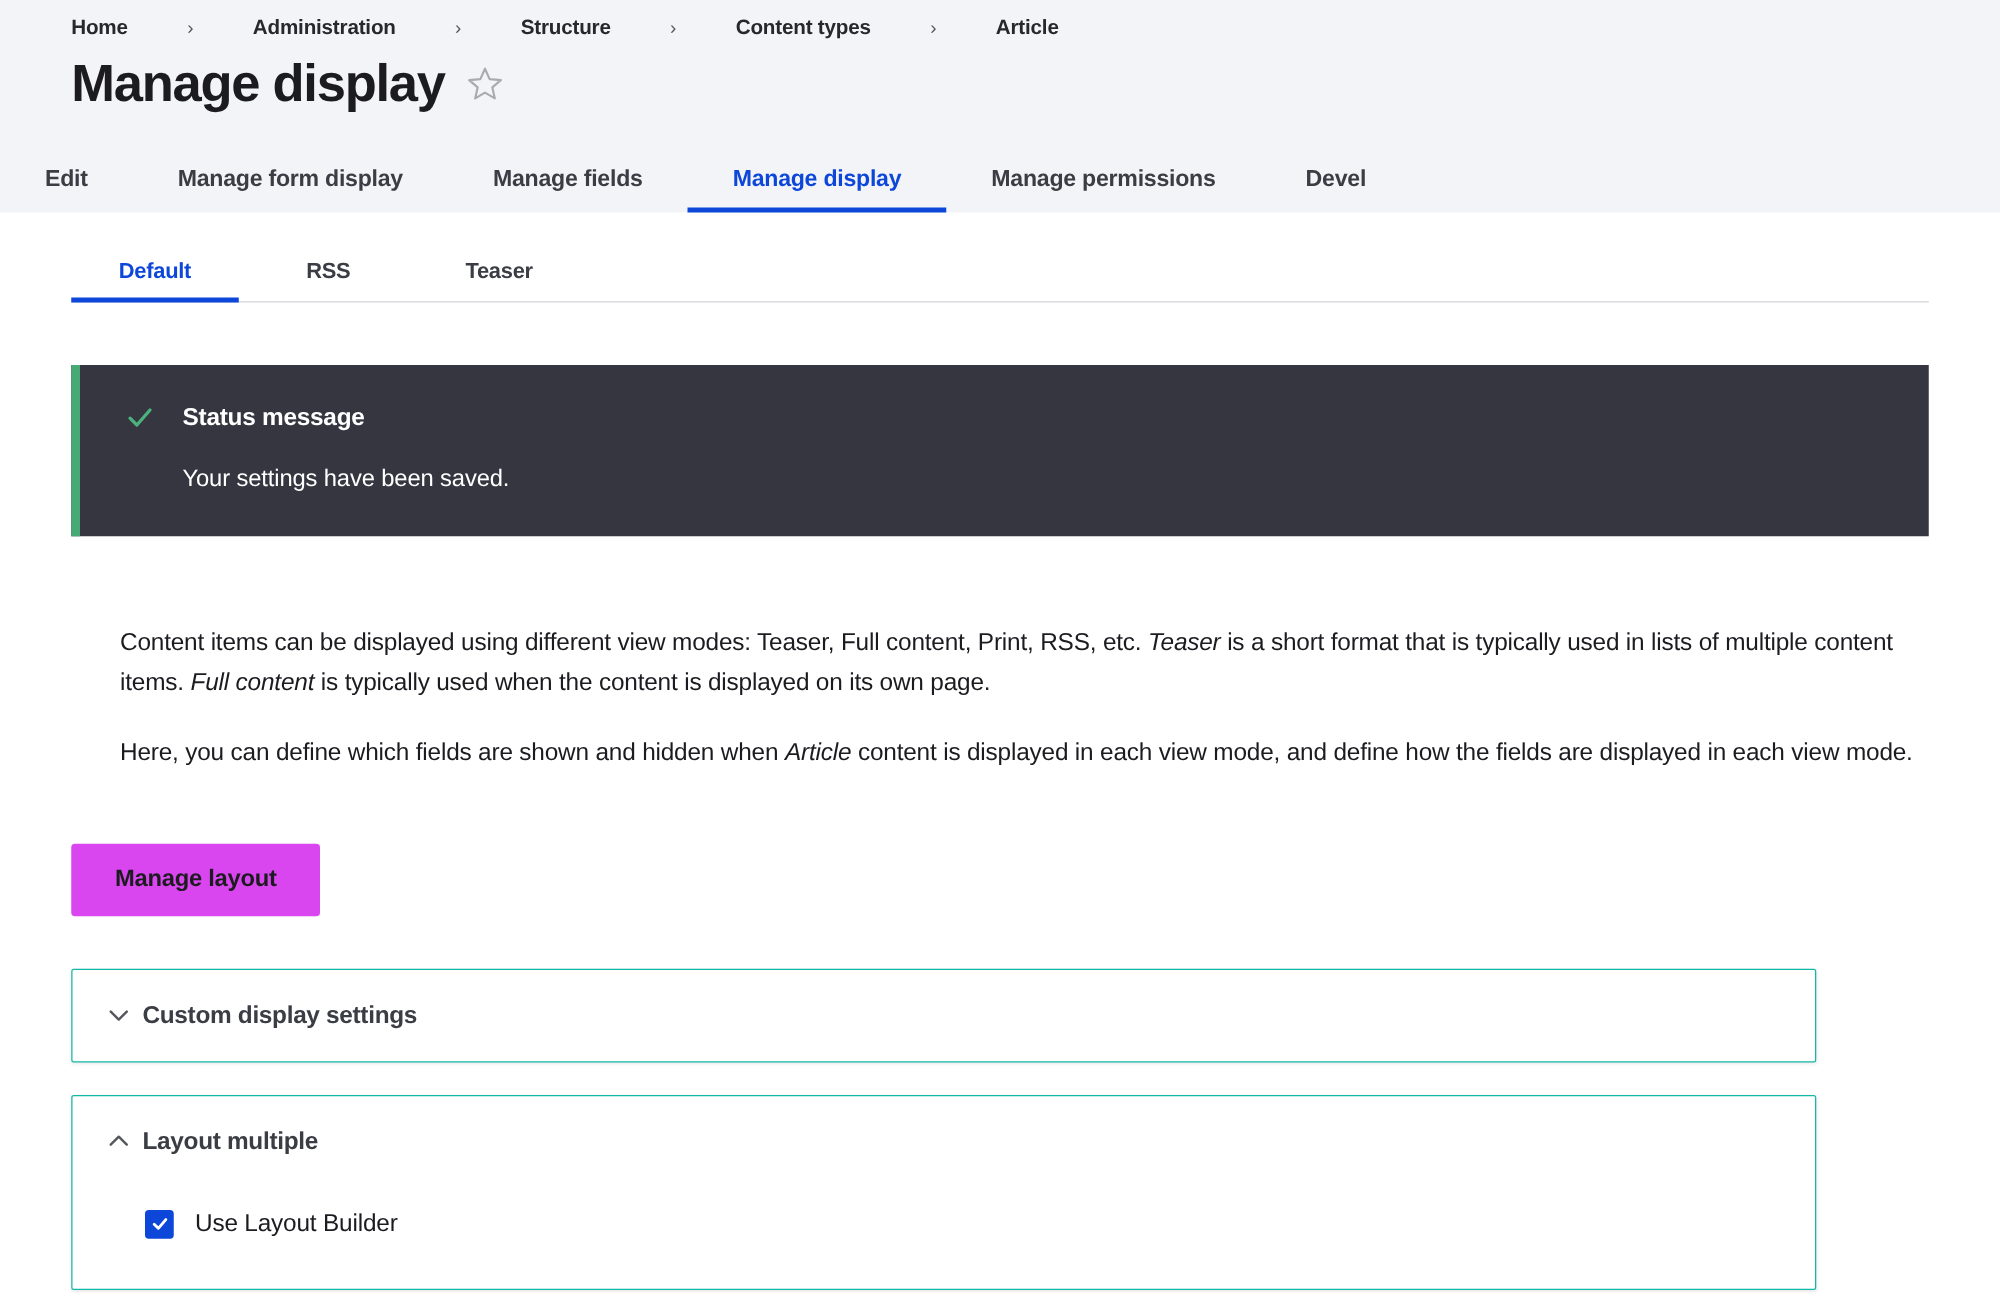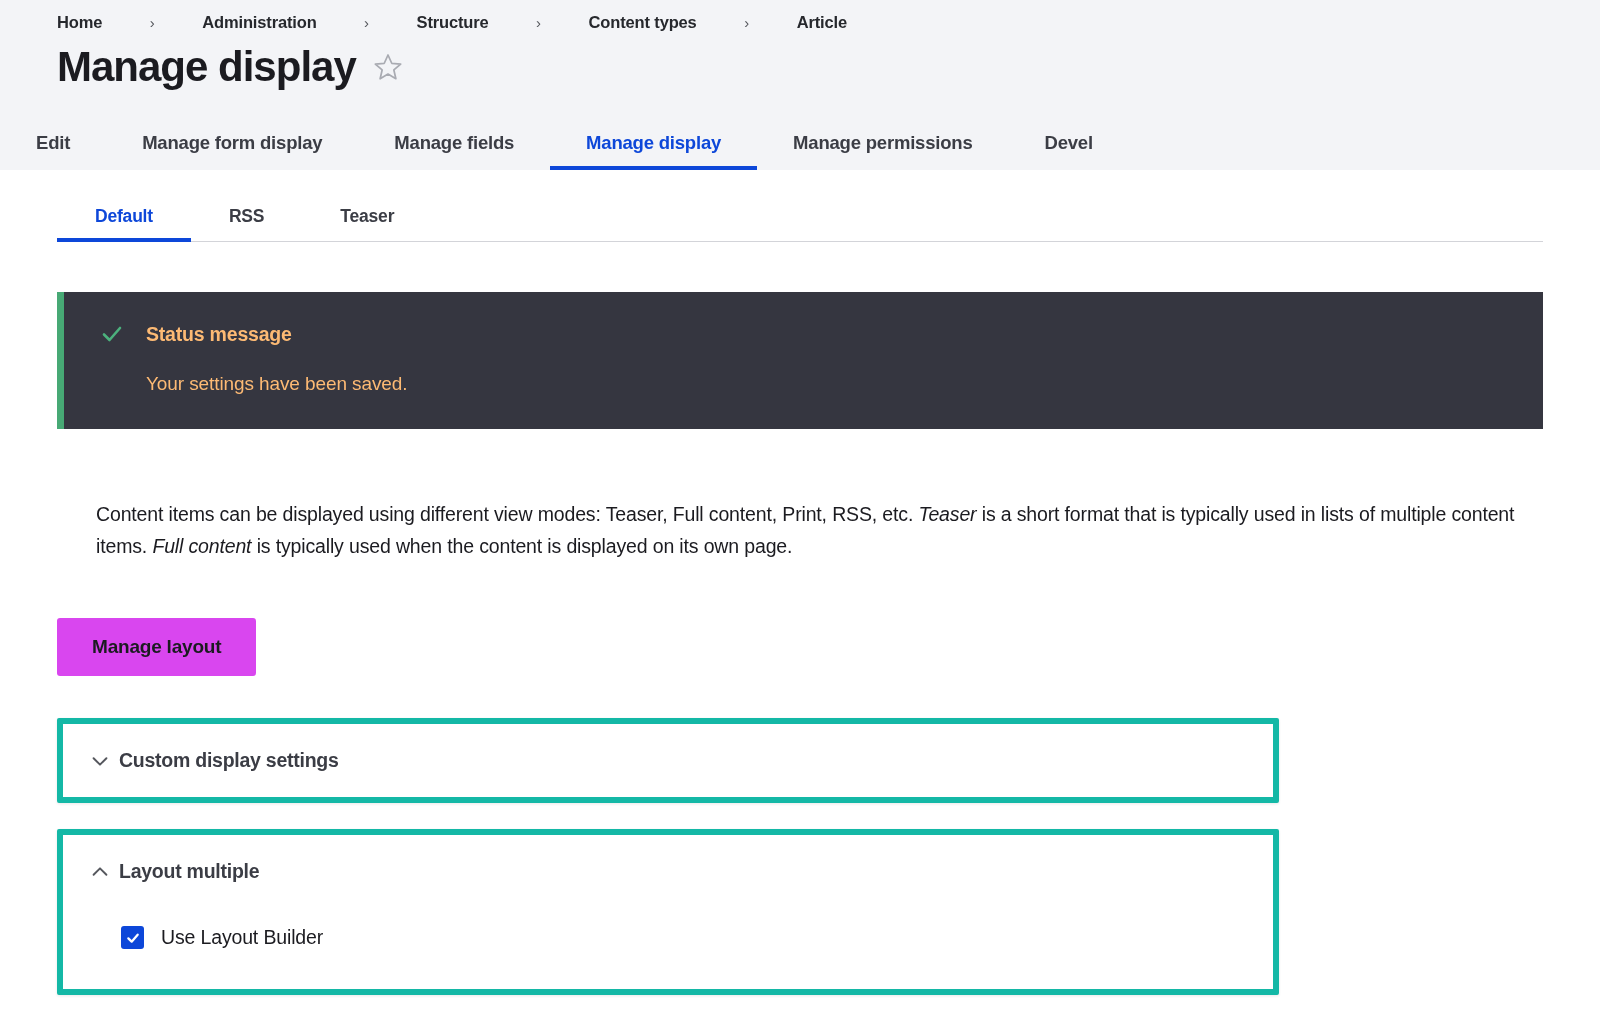--- a/index.html
+++ b/index.html
@@ -99,20 +99,21 @@
   .secondary-wrap {
     padding: 0 57px;
     background: #fff;
   }
   .secondary-tabs {
     display: flex;
     align-items: flex-end;
     height: 72px;
     border-bottom: 1px solid #d3d4d9;
     position: relative;
+    gap: 16px;
   }
   .stab {
     font-size: 17.5px;
     font-weight: bold;
     color: #3b3d45;
     text-decoration: none;
     padding: 0 38px 16px 38px;
     position: relative;
     letter-spacing: -0.2px;
     line-height: 1;
@@ -127,21 +128,21 @@
     background: #0d47d9;
   }
 
   
   .content { padding: 0 57px; }
 
   .status-message {
     margin-top: 50px;
     background: #353640;
     border-left: 7px solid #47a975;
-    color: #fdba74;
+    color: #ffffff;
     padding: 30px 28px 34px 36px;
     width: 1486px;
   }
   .status-head {
     display: flex;
     align-items: center;
     gap: 0;
   }
   .check-icon {
     width: 46px;
@@ -182,23 +183,23 @@
     font-size: 19px;
     font-weight: bold;
     font-family: "Liberation Sans", sans-serif;
     padding: 18px 35px;
     letter-spacing: -0.2px;
     cursor: pointer;
   }
 
   .details {
     margin-top: 42px;
-    width: 1222px;
+    width: 1396px;
     background: #fff;
-    border: 6px solid #14b8a6;
+    border: 1px solid #14b8a6;
     border-radius: 2px;
     box-shadow: 0 1px 3px rgba(0,0,0,0.09);
   }
   .details + .details { margin-top: 26px; }
   .details-summary {
     display: flex;
     align-items: center;
     padding: 25px 26px 25px 26px;
     cursor: pointer;
   }
@@ -294,20 +295,21 @@
           <polyline points="4,12.5 9.5,18 20,6"></polyline>
         </svg>
       </span>
       <span class="status-title">Status message</span>
     </div>
     <div class="status-body">Your settings have been saved.</div>
   </div>
 
   <div class="intro">
     <p><span>Content items can be displayed using different view modes: Teaser, Full content, Print, RSS, etc. </span><em>Teaser</em><span> is a short format that is typically used in lists of multiple content items. </span><em>Full content</em><span> is typically used when the content is displayed on its own page.</span></p>
+    <p><span>Here, you can define which fields are shown and hidden when </span><em>Article</em><span> content is displayed in each view mode, and define how the fields are displayed in each view mode.</span></p>
   </div>
 
   <button class="manage-layout-btn">Manage layout</button>
 
   <section class="details">
     <div class="details-summary">
       <span class="chev">
         <svg width="22" height="22" viewBox="0 0 24 24" fill="none" stroke="currentColor" stroke-width="2.1" stroke-linecap="round" stroke-linejoin="round">
           <polyline points="5,9 12,16 19,9"></polyline>
         </svg>

